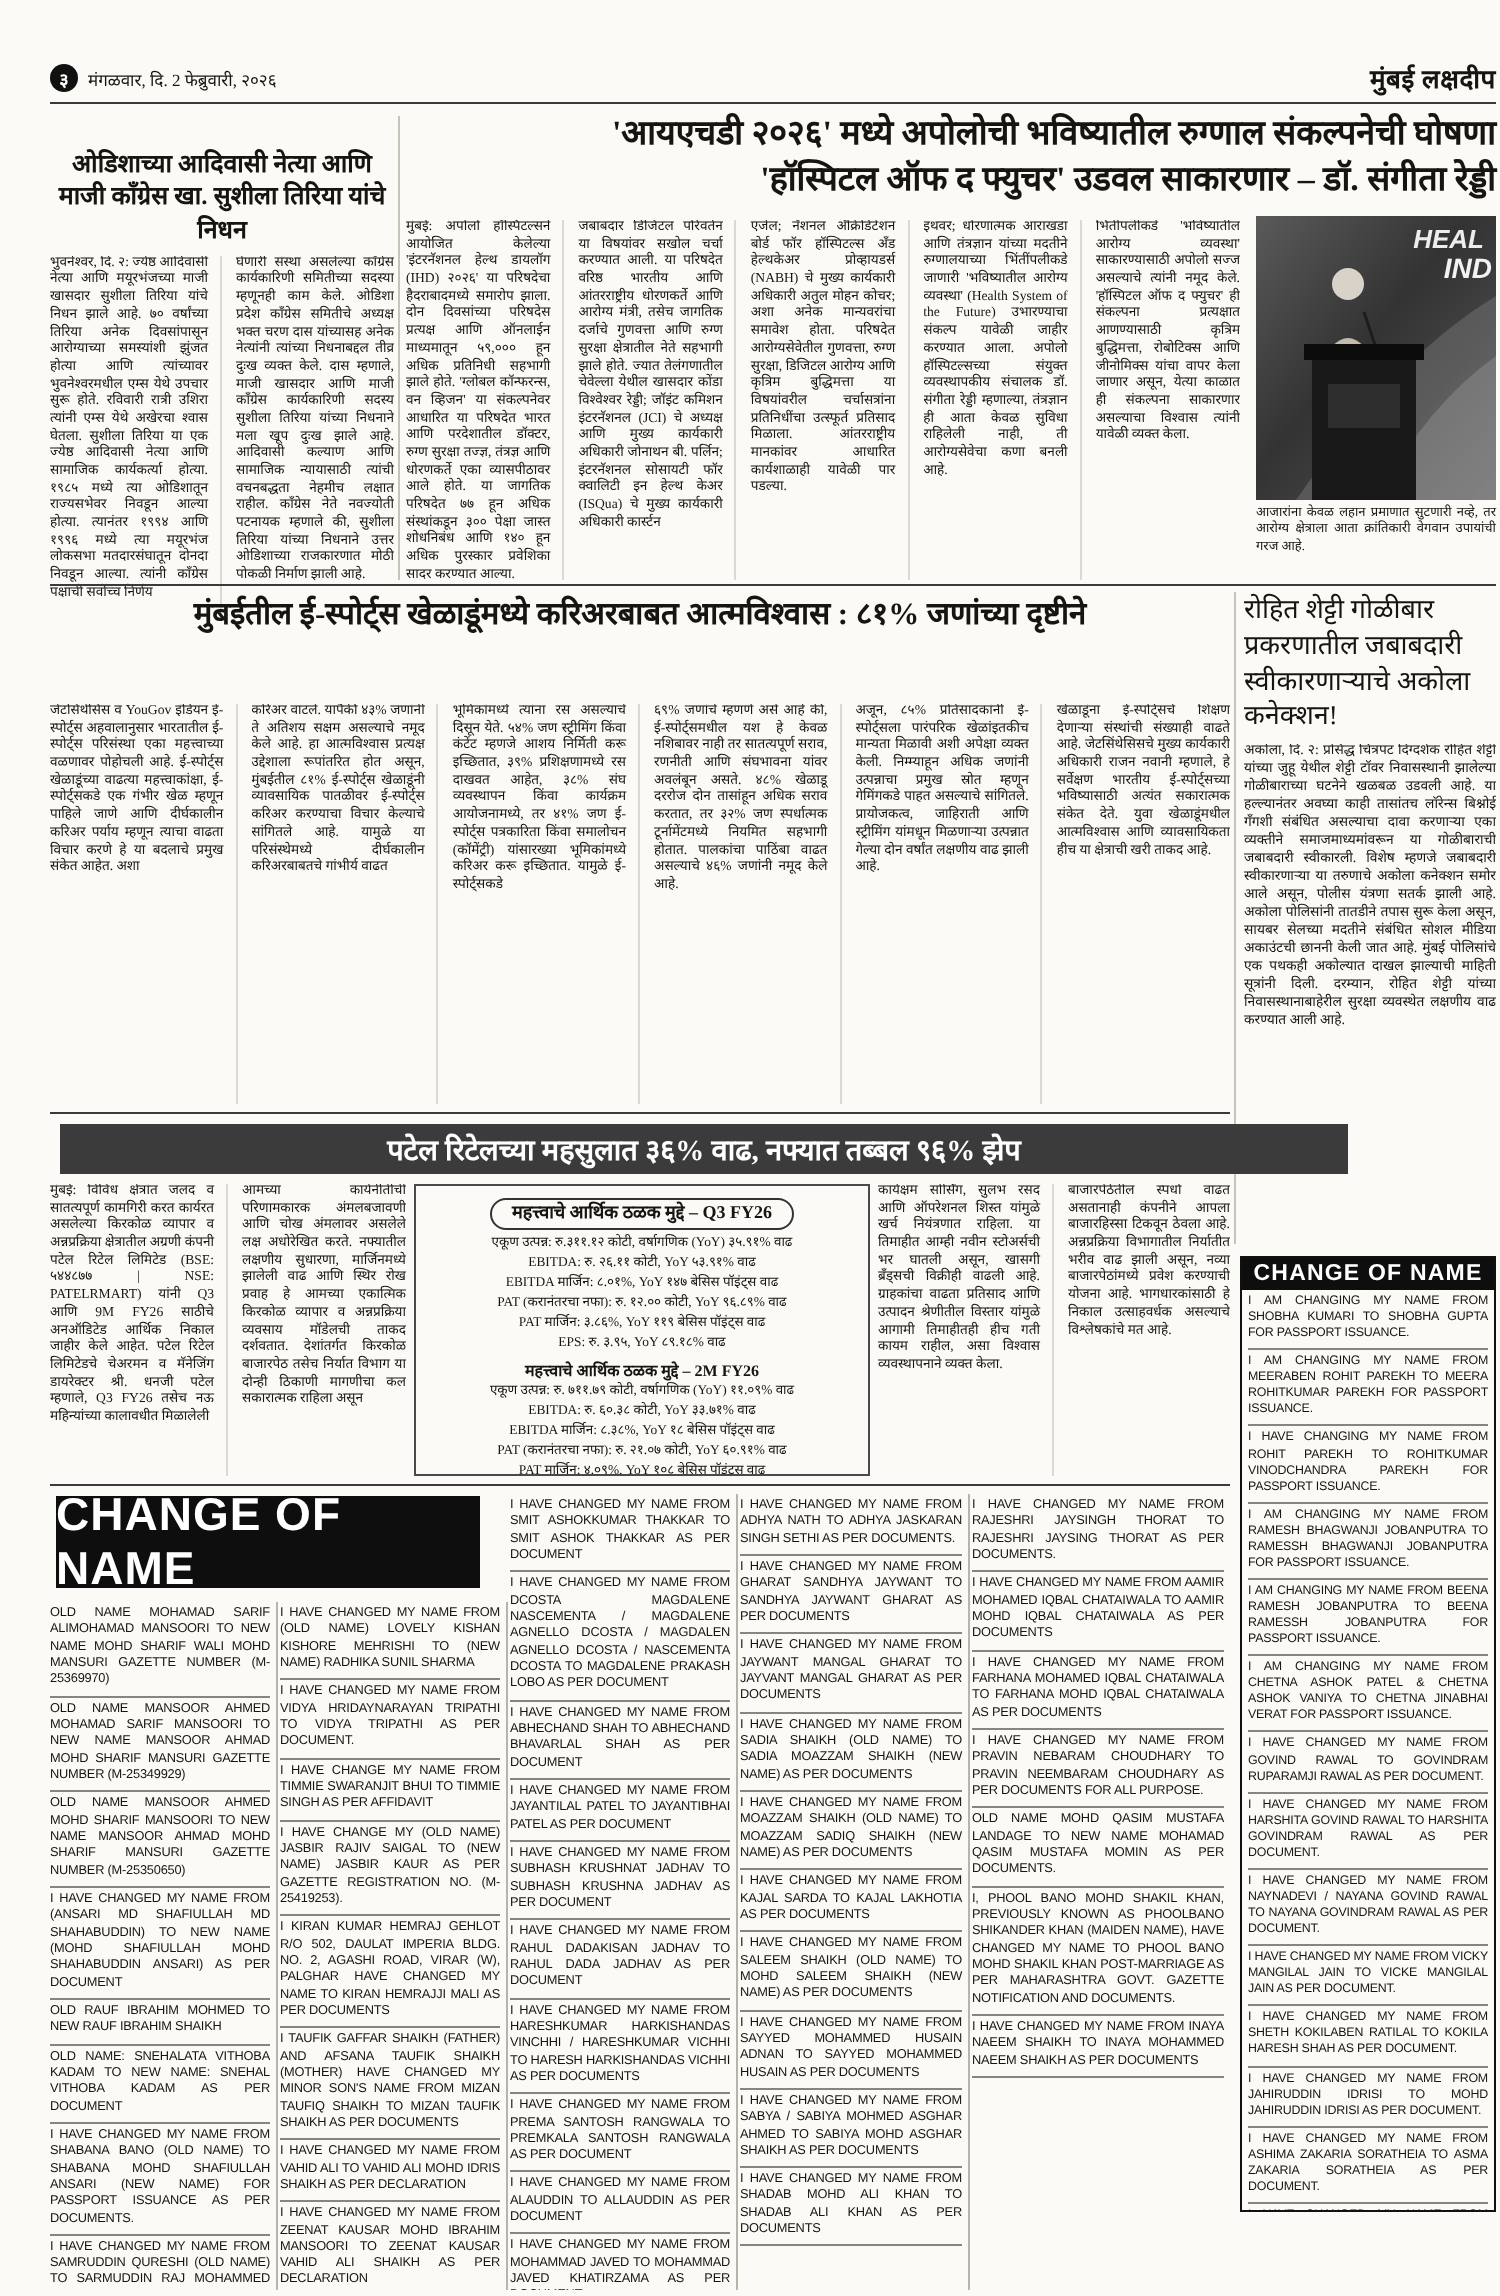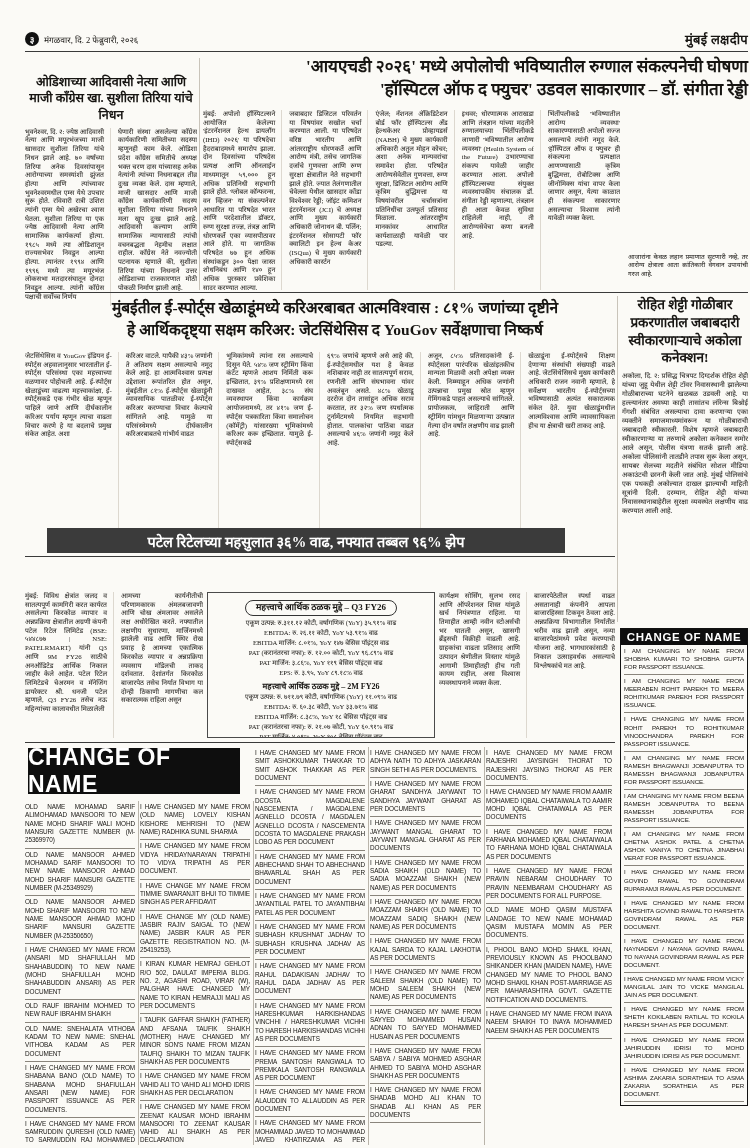--- a/index.html
+++ b/index.html
@@ -18,33 +18,33 @@
   .vline{width:1px;background:#c9c4ba;}
   
   .tcol{font-size:6.8px;line-height:1.28;text-align:justify;overflow:hidden;}
   .colwrap{display:flex;gap:7px;}
   .colwrap .tcol{flex:1;border-right:1px solid #ddd8cf;padding-right:6px;}
   .colwrap .tcol:last-child{border-right:none;padding-right:0;}
   
   .obit-h{font-size:12.5px;font-weight:bold;text-align:center;line-height:1.3;margin:0 0 5px 0;}
   .ihd-h{font-size:17px;font-weight:bold;text-align:right;line-height:1.35;margin:0;}
   .esp-h{font-size:15.5px;font-weight:bold;text-align:center;line-height:1.45;margin:0;}
-  .roh-h{font-size:13.5px;font-weight:bold;line-height:1.32;margin:0 0 5px 0;text-align:center;}
+  .roh-h{font-size:13.5px;font-weight:normal;line-height:1.32;margin:0 0 5px 0;}
   
   .abs{position:absolute;}
   
   .photo{position:absolute;left:628px;top:108px;width:120px;height:142px;overflow:hidden;
          background:linear-gradient(130deg,#5a5a5a 0%,#333 45%,#444 70%,#6a6a6a 100%);}
   .photo svg{display:block;}
   .caption{position:absolute;left:628px;top:253px;width:120px;font-size:6.5px;line-height:1.3;
            text-align:justify;}
   
-  .patel-banner{position:absolute;left:30px;top:528px;width:518px;height:25px;background:#3b3b3b;
+  .patel-banner{position:absolute;left:30px;top:562px;width:644px;height:25px;background:#3b3b3b;
                 color:#fff;font-size:14.5px;font-weight:bold;display:flex;align-items:center;
-                justify-content:center;margin-left:17px;}
+                justify-content:center;}
   .fin-box{position:absolute;left:207px;top:592px;width:228px;height:146px;border:1px solid #4a4a4a;
            padding:3px 4px;box-sizing:border-box;text-align:center;overflow:hidden;}
   .fin-title{display:inline-block;border:1.2px solid #333;border-radius:11px;padding:0 10px;
              font-weight:bold;font-size:9px;line-height:1.5;margin-bottom:2px;}
   .fin-title2{font-weight:bold;font-size:8px;margin:2px 0 1px 0;}
   .fin-line{font-size:6.7px;line-height:1.5;}
   
   .con-banner{position:absolute;left:28px;top:748px;width:212px;height:46px;background:#0e0e0e;
               color:#fff;display:flex;align-items:center;justify-content:center;
               font-family:"Liberation Sans","DejaVu Sans",sans-serif;font-weight:bold;
@@ -90,27 +90,40 @@
     <h1 class="ihd-h">'हॉस्पिटल ऑफ द फ्युचर' उडवल साकारणार – डॉ. संगीता रेड्डी</h1>
   </section>
   <section class="abs colwrap" style="left:203px;top:110px;width:417px;height:180px;">
     <div class="tcol">मुंबई: अपोलो हॉस्पिटल्सने आयोजित केलेल्या 'इंटरनॅशनल हेल्थ डायलॉग (IHD) २०२६' या परिषदेचा हैदराबादमध्ये समारोप झाला. दोन दिवसांच्या परिषदेस प्रत्यक्ष आणि ऑनलाईन माध्यमातून ५९,००० हून अधिक प्रतिनिधी सहभागी झाले होते. 'ग्लोबल कॉन्फरन्स, वन व्हिजन' या संकल्पनेवर आधारित या परिषदेत भारत आणि परदेशातील डॉक्टर, रुग्ण सुरक्षा तज्ज्ञ, तंत्रज्ञ आणि धोरणकर्ते एका व्यासपीठावर आले होते. या जागतिक परिषदेत ७७ हून अधिक संस्थांकडून ३०० पेक्षा जास्त शोधनिबंध आणि १४० हून अधिक पुरस्कार प्रवेशिका सादर करण्यात आल्या.</div>
     <div class="tcol">जबाबदार डिजिटल परिवर्तन या विषयांवर सखोल चर्चा करण्यात आली. या परिषदेत वरिष्ठ भारतीय आणि आंतरराष्ट्रीय धोरणकर्ते आणि आरोग्य मंत्री, तसेच जागतिक दर्जाचे गुणवत्ता आणि रुग्ण सुरक्षा क्षेत्रातील नेते सहभागी झाले होते. ज्यात तेलंगणातील चेवेल्ला येथील खासदार कोंडा विश्वेश्वर रेड्डी; जॉइंट कमिशन इंटरनॅशनल (JCI) चे अध्यक्ष आणि मुख्य कार्यकारी अधिकारी जोनाथन बी. पर्लिन; इंटरनॅशनल सोसायटी फॉर क्वालिटी इन हेल्थ केअर (ISQua) चे मुख्य कार्यकारी अधिकारी कार्स्टन</div>
     <div class="tcol">एंजेल; नॅशनल अ‍ॅक्रिडिटेशन बोर्ड फॉर हॉस्पिटल्स अँड हेल्थकेअर प्रोव्हायडर्स (NABH) चे मुख्य कार्यकारी अधिकारी अतुल मोहन कोचर; अशा अनेक मान्यवरांचा समावेश होता. परिषदेत आरोग्यसेवेतील गुणवत्ता, रुग्ण सुरक्षा, डिजिटल आरोग्य आणि कृत्रिम बुद्धिमत्ता या विषयांवरील चर्चासत्रांना प्रतिनिधींचा उत्स्फूर्त प्रतिसाद मिळाला. आंतरराष्ट्रीय मानकांवर आधारित कार्यशाळाही यावेळी पार पडल्या.</div>
     <div class="tcol">इथवर; धोरणात्मक आराखडा आणि तंत्रज्ञान यांच्या मदतीने रुग्णालयाच्या भिंतींपलीकडे जाणारी 'भविष्यातील आरोग्य व्यवस्था' (Health System of the Future) उभारण्याचा संकल्प यावेळी जाहीर करण्यात आला. अपोलो हॉस्पिटल्सच्या संयुक्त व्यवस्थापकीय संचालक डॉ. संगीता रेड्डी म्हणाल्या, तंत्रज्ञान ही आता केवळ सुविधा राहिलेली नाही, ती आरोग्यसेवेचा कणा बनली आहे.</div>
     <div class="tcol">भिंतींपलीकडे 'भविष्यातील आरोग्य व्यवस्था' साकारण्यासाठी अपोलो सज्ज असल्याचे त्यांनी नमूद केले. 'हॉस्पिटल ऑफ द फ्युचर' ही संकल्पना प्रत्यक्षात आणण्यासाठी कृत्रिम बुद्धिमत्ता, रोबोटिक्स आणि जीनोमिक्स यांचा वापर केला जाणार असून, येत्या काळात ही संकल्पना साकारणार असल्याचा विश्वास त्यांनी यावेळी व्यक्त केला.</div>
   </section>
 
+  <div class="photo">
+    <svg width="120" height="142" viewBox="0 0 120 142">
+      <path d="M120 40 Q70 70 20 142 L120 142 Z" fill="#7a7a7a" opacity="0.45"></path>
+      <path d="M120 70 Q85 95 60 142 L120 142 Z" fill="#9a9a9a" opacity="0.4"></path>
+      <text x="114" y="16" text-anchor="end" font-size="13" font-style="italic" font-weight="bold" fill="#ededed" font-family="Liberation Sans, sans-serif">HEAL</text>
+      <text x="118" y="31" text-anchor="end" font-size="14" font-style="italic" font-weight="bold" fill="#f2f2f2" font-family="Liberation Sans, sans-serif">IND</text>
+      <circle cx="46" cy="34" r="8" fill="#d8d2c8"></circle>
+      <path d="M30 78 Q46 44 62 78 L62 84 L30 84 Z" fill="#c2bbae"></path>
+      <line x1="54" y1="48" x2="60" y2="66" stroke="#1c1c1c" stroke-width="1.4"></line>
+      <rect x="24" y="64" width="60" height="8" fill="#0c0c0c"></rect>
+      <rect x="28" y="72" width="52" height="70" fill="#181818"></rect>
+      <rect x="36" y="84" width="36" height="22" fill="#2e2e2e"></rect>
+    </svg>
+  </div>
   <div class="caption">आजारांना केवळ लहान प्रमाणात सुटणारी नव्हे, तर आरोग्य क्षेत्राला आता क्रांतिकारी वेगवान उपायांची गरज आहे.</div>
 
   <div class="rule hline" style="left:25px;top:292px;width:723px;"></div>
 
-  <section class="abs" style="left:40px;top:297px;width:590px;height:50px;">
+  <section class="abs" style="left:25px;top:297px;width:590px;height:50px;">
     <h1 class="esp-h">मुंबईतील ई-स्पोर्ट्स खेळाडूंमध्ये करिअरबाबत आत्मविश्वास : ८१% जणांच्या दृष्टीने</h1>
-    <h1 class="esp-h">हे आर्थिकदृष्ट्या सक्षम करिअर: जेटसिंथेसिस द YouGov सर्वेक्षणाचा निष्कर्ष</h1>
   </section>
   <section class="abs colwrap" style="left:25px;top:352px;width:590px;height:200px;">
     <div class="tcol">जेटसिंथेसिस व YouGov इंडियन ई-स्पोर्ट्स अहवालानुसार भारतातील ई-स्पोर्ट्स परिसंस्था एका महत्त्वाच्या वळणावर पोहोचली आहे. ई-स्पोर्ट्स खेळाडूंच्या वाढत्या महत्त्वाकांक्षा, ई-स्पोर्ट्सकडे एक गंभीर खेळ म्हणून पाहिले जाणे आणि दीर्घकालीन करिअर पर्याय म्हणून त्याचा वाढता विचार करणे हे या बदलाचे प्रमुख संकेत आहेत. अशा</div>
     <div class="tcol">करिअर वाटले. यापैकी ४३% जणांनी ते अतिशय सक्षम असल्याचे नमूद केले आहे. हा आत्मविश्वास प्रत्यक्ष उद्देशाला रूपांतरित होत असून, मुंबईतील ८१% ई-स्पोर्ट्स खेळाडूंनी व्यावसायिक पातळीवर ई-स्पोर्ट्स करिअर करण्याचा विचार केल्याचे सांगितले आहे. यामुळे या परिसंस्थेमध्ये दीर्घकालीन करिअरबाबतचे गांभीर्य वाढत</div>
     <div class="tcol">भूमिकांमध्ये त्यांना रस असल्याचे दिसून येते. ५४% जण स्ट्रीमिंग किंवा कंटेंट म्हणजे आशय निर्मिती करू इच्छितात, ३९% प्रशिक्षणामध्ये रस दाखवत आहेत, ३८% संघ व्यवस्थापन किंवा कार्यक्रम आयोजनामध्ये, तर ४१% जण ई-स्पोर्ट्स पत्रकारिता किंवा समालोचन (कॉमेंट्री) यांसारख्या भूमिकांमध्ये करिअर करू इच्छितात. यामुळे ई-स्पोर्ट्सकडे</div>
     <div class="tcol">६९% जणांचे म्हणणे असे आहे की, ई-स्पोर्ट्समधील यश हे केवळ नशिबावर नाही तर सातत्यपूर्ण सराव, रणनीती आणि संघभावना यांवर अवलंबून असते. ४८% खेळाडू दररोज दोन तासांहून अधिक सराव करतात, तर ३२% जण स्पर्धात्मक टूर्नामेंटमध्ये नियमित सहभागी होतात. पालकांचा पाठिंबा वाढत असल्याचे ४६% जणांनी नमूद केले आहे.</div>
     <div class="tcol">अजून, ८५% प्रतिसादकांनी ई-स्पोर्ट्सला पारंपरिक खेळांइतकीच मान्यता मिळावी अशी अपेक्षा व्यक्त केली. निम्म्याहून अधिक जणांनी उत्पन्नाचा प्रमुख स्रोत म्हणून गेमिंगकडे पाहत असल्याचे सांगितले. प्रायोजकत्व, जाहिराती आणि स्ट्रीमिंग यांमधून मिळणाऱ्या उत्पन्नात गेल्या दोन वर्षांत लक्षणीय वाढ झाली आहे.</div>
     <div class="tcol">खेळाडूंना ई-स्पोर्ट्सचे शिक्षण देणाऱ्या संस्थांची संख्याही वाढते आहे. जेटसिंथेसिसचे मुख्य कार्यकारी अधिकारी राजन नवानी म्हणाले, हे सर्वेक्षण भारतीय ई-स्पोर्ट्सच्या भविष्यासाठी अत्यंत सकारात्मक संकेत देते. युवा खेळाडूंमधील आत्मविश्वास आणि व्यावसायिकता हीच या क्षेत्राची खरी ताकद आहे.</div>
   </section>
 

